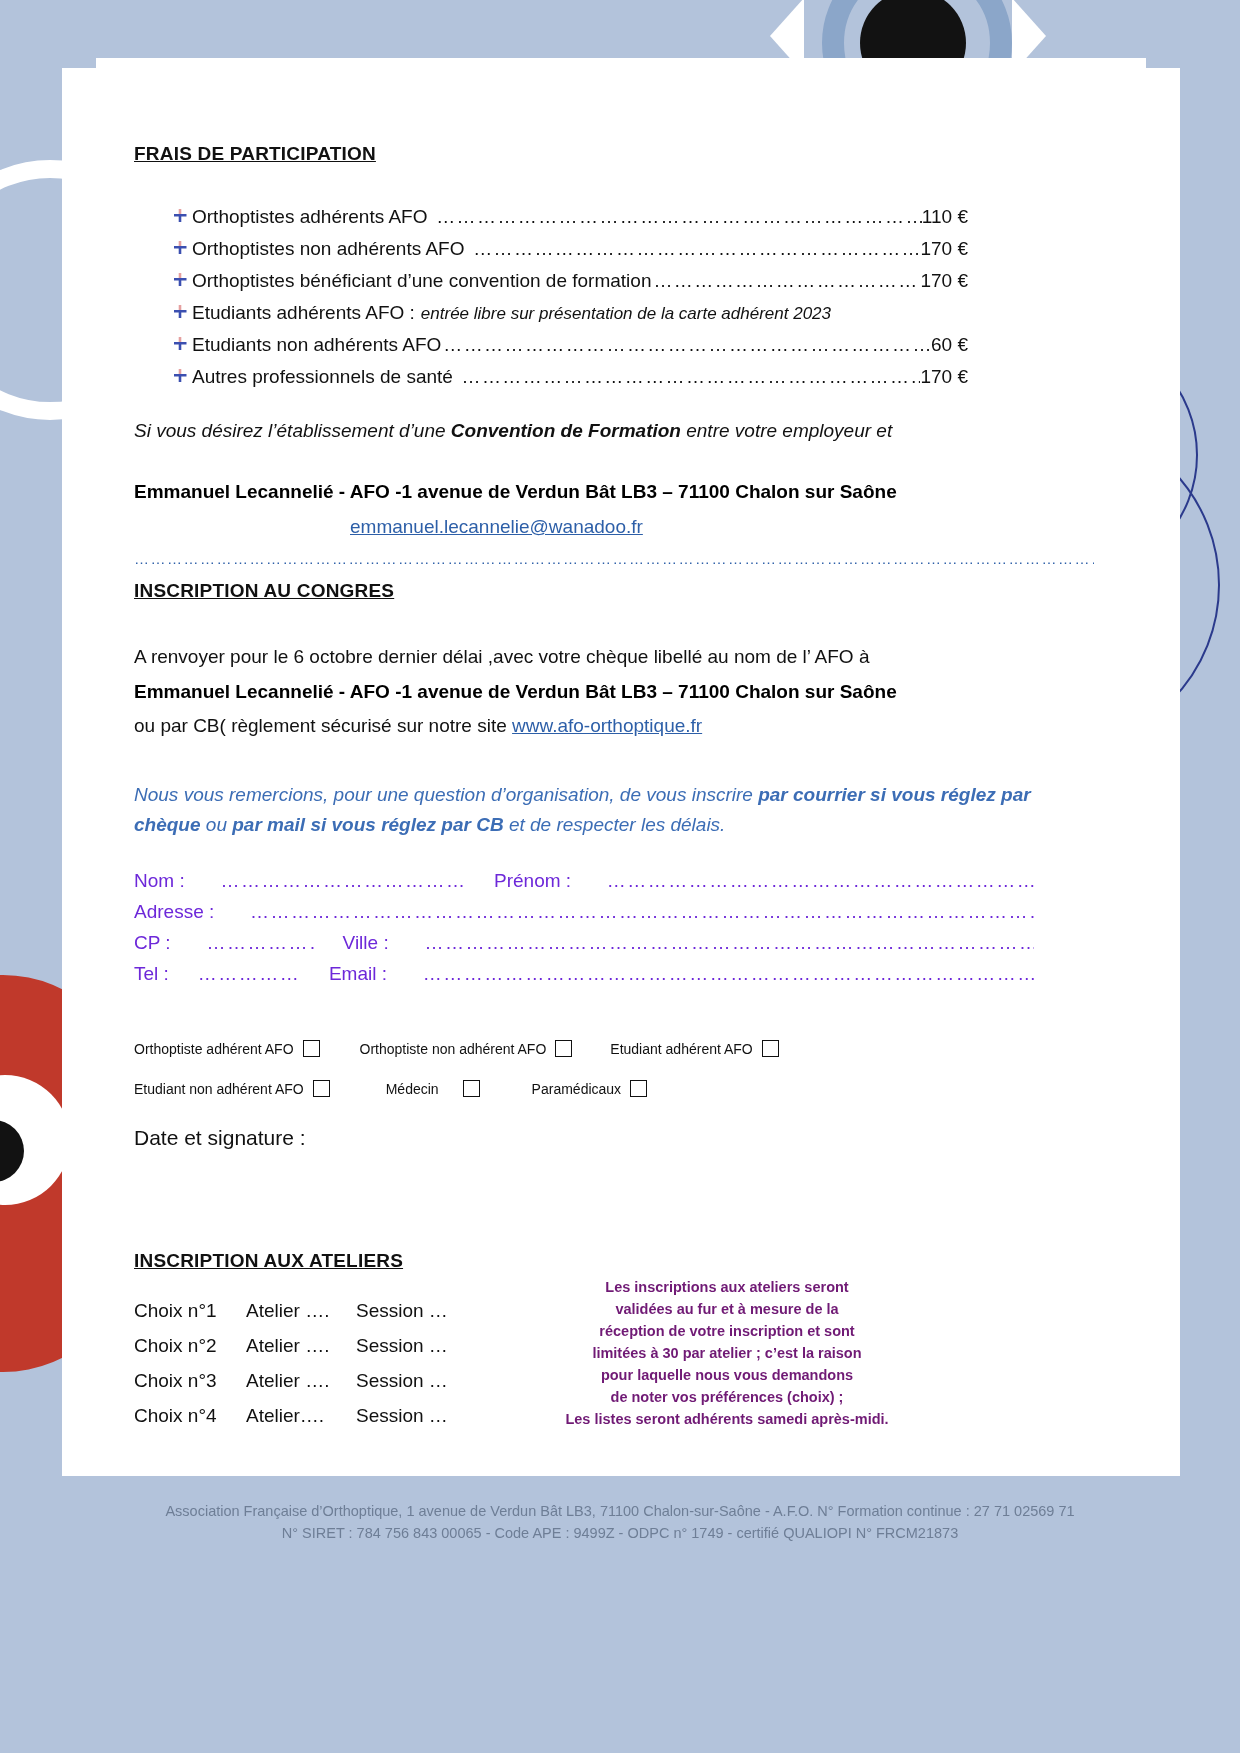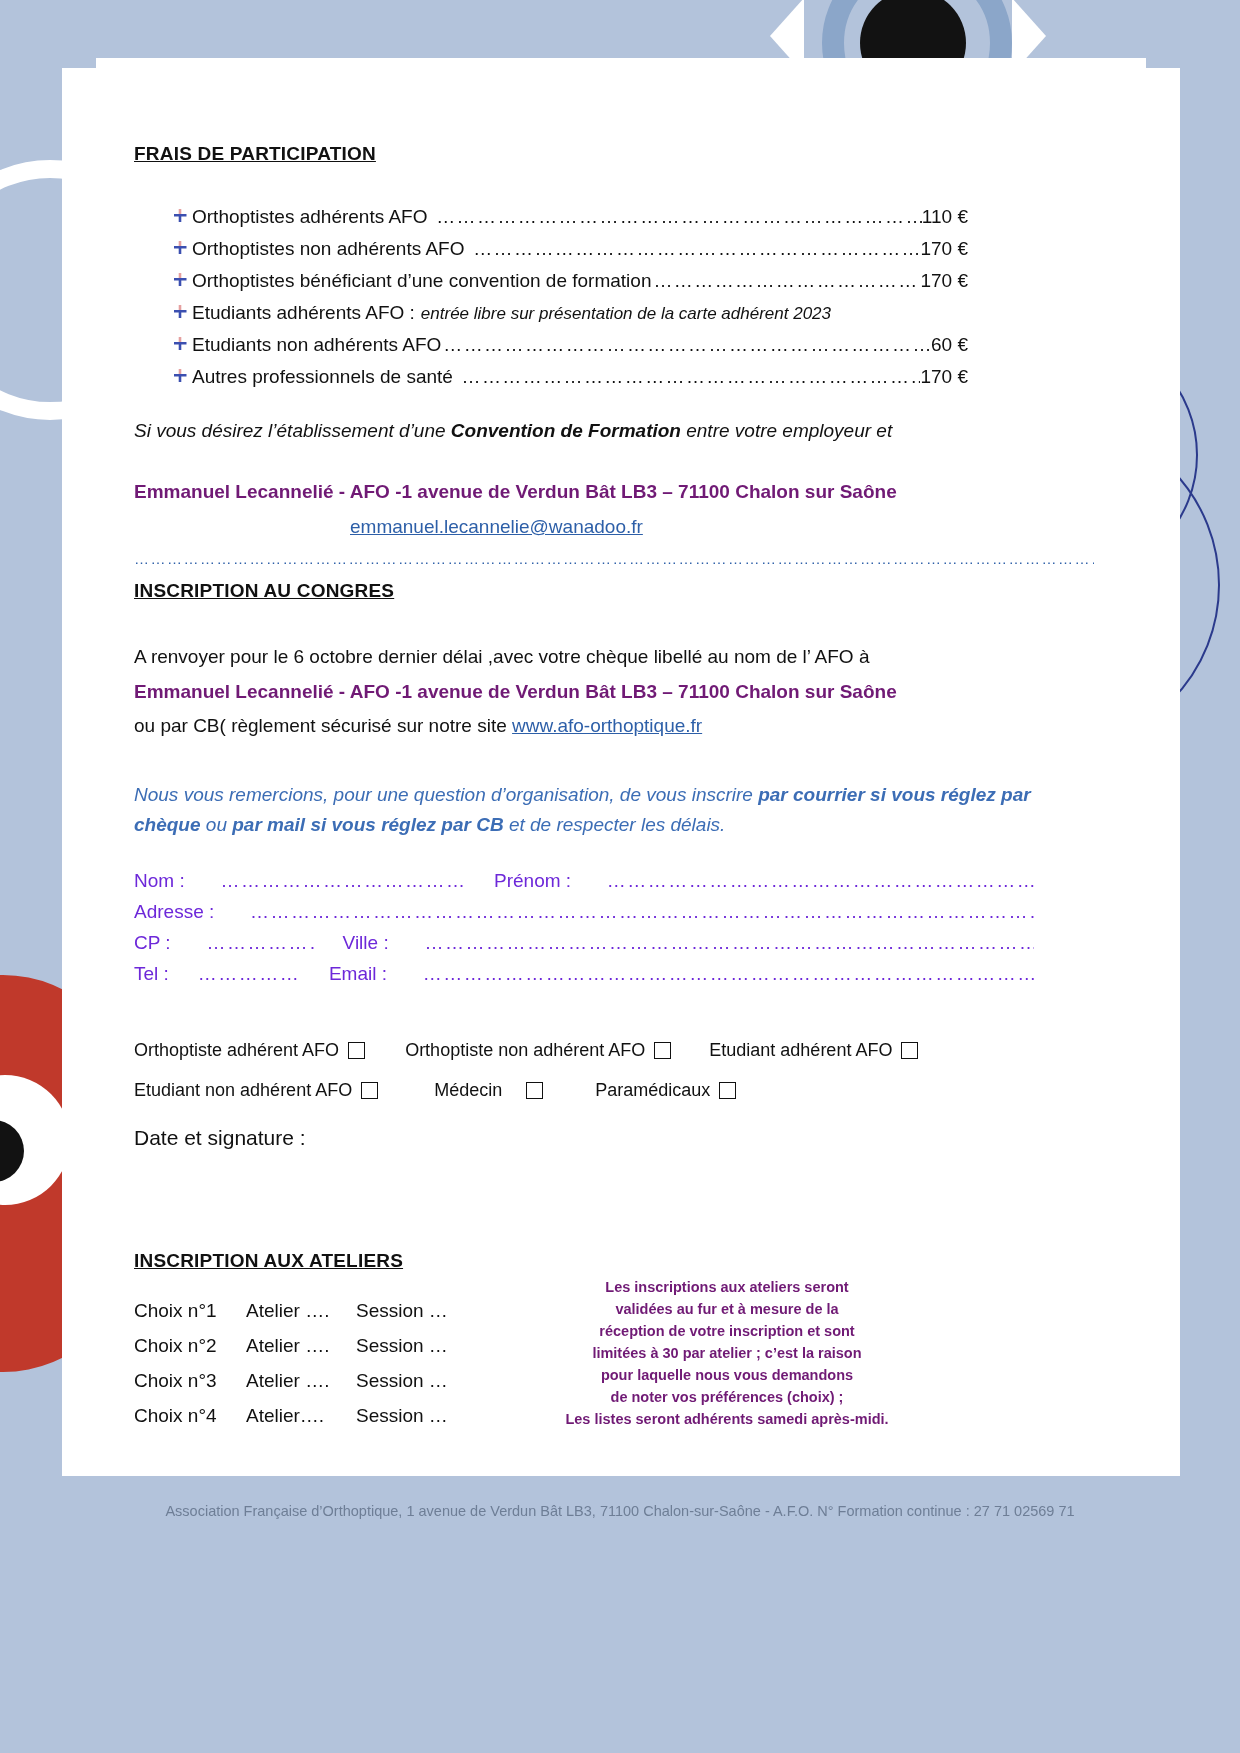--- a/index.html
+++ b/index.html
@@ -105,21 +105,21 @@
     clip-path:polygon(40% 0,60% 0,60% 38%,100% 38%,100% 58%,60% 58%,60% 100%,40% 100%,40% 58%,0 58%,0 38%,40% 38%);
   }
   .bullet-label { white-space:nowrap; }
   .dots { flex:1 1 auto; overflow:hidden; white-space:nowrap;
           letter-spacing:1.4px; padding:0 2px; }
   .price { white-space:nowrap; }
 
   .note-it { font-style:italic; font-size:17px; }
 
   .para-it { font-size:19px; font-style:italic; color:#111; line-height:1.55; }
-  .addr-bold { font-size:19px; font-weight:bold; color:#701a75; }
+  .addr-bold { font-size:19px; font-weight:bold; color:#000000; }
 
   a.link { color:#2d5fa8; }
 
   .dotted-sep {
     font-size:15px; color:#2d5fa8; letter-spacing:1.5px;
     overflow:hidden; white-space:nowrap;
   }
 
   .blue-para {
     color:#3c6db5; font-style:italic; font-size:19px; line-height:1.6;
@@ -129,21 +129,21 @@
   .field-row {
     color:#6d28d9; font-size:19px;
     display:flex; align-items:baseline;
     margin-bottom:9px;
     gap:29px;
   }
   .field-row .lbl { white-space:nowrap; }
   .field-row .fdots { overflow:hidden; white-space:nowrap; letter-spacing:1.5px; }
   .f-grow { flex:1 1 auto; }
 
-  .cb-row { font-size:18px; color:#111; display:flex; align-items:center; }
+  .cb-row { font-size:14px; color:#111; display:flex; align-items:center; }
   .cb-item { display:flex; align-items:center; white-space:nowrap; }
   .cb-box {
     display:inline-block; width:17px; height:17px;
     border:1.6px solid #111; margin-left:9px;
   }
 
   .datesig { font-size:21px; color:#111; font-weight:normal; }
 
   .choix-row { font-size:19px; color:#111; display:flex; margin-bottom:13px; }
   .choix-row .c1 { width:112px; }
@@ -358,13 +358,14 @@
     </div>
 
   </div>
 </div>
 
 <div class="sheet-notch-tl"></div>
 <div class="sheet-notch-tr"></div>
 
 <div class="footer">
   <div>Association Française d’Orthoptique, 1 avenue de Verdun Bât LB3, 71100 Chalon-sur-Saône - A.F.O. N° Formation continue : 27 71 02569 71</div>
+  <div>N° SIRET : 784 756 843 00065 - Code APE : 9499Z - ODPC n° 1749 - certifié QUALIOPI N° FRCM21873</div>
 </div>
 
 </body></html>

